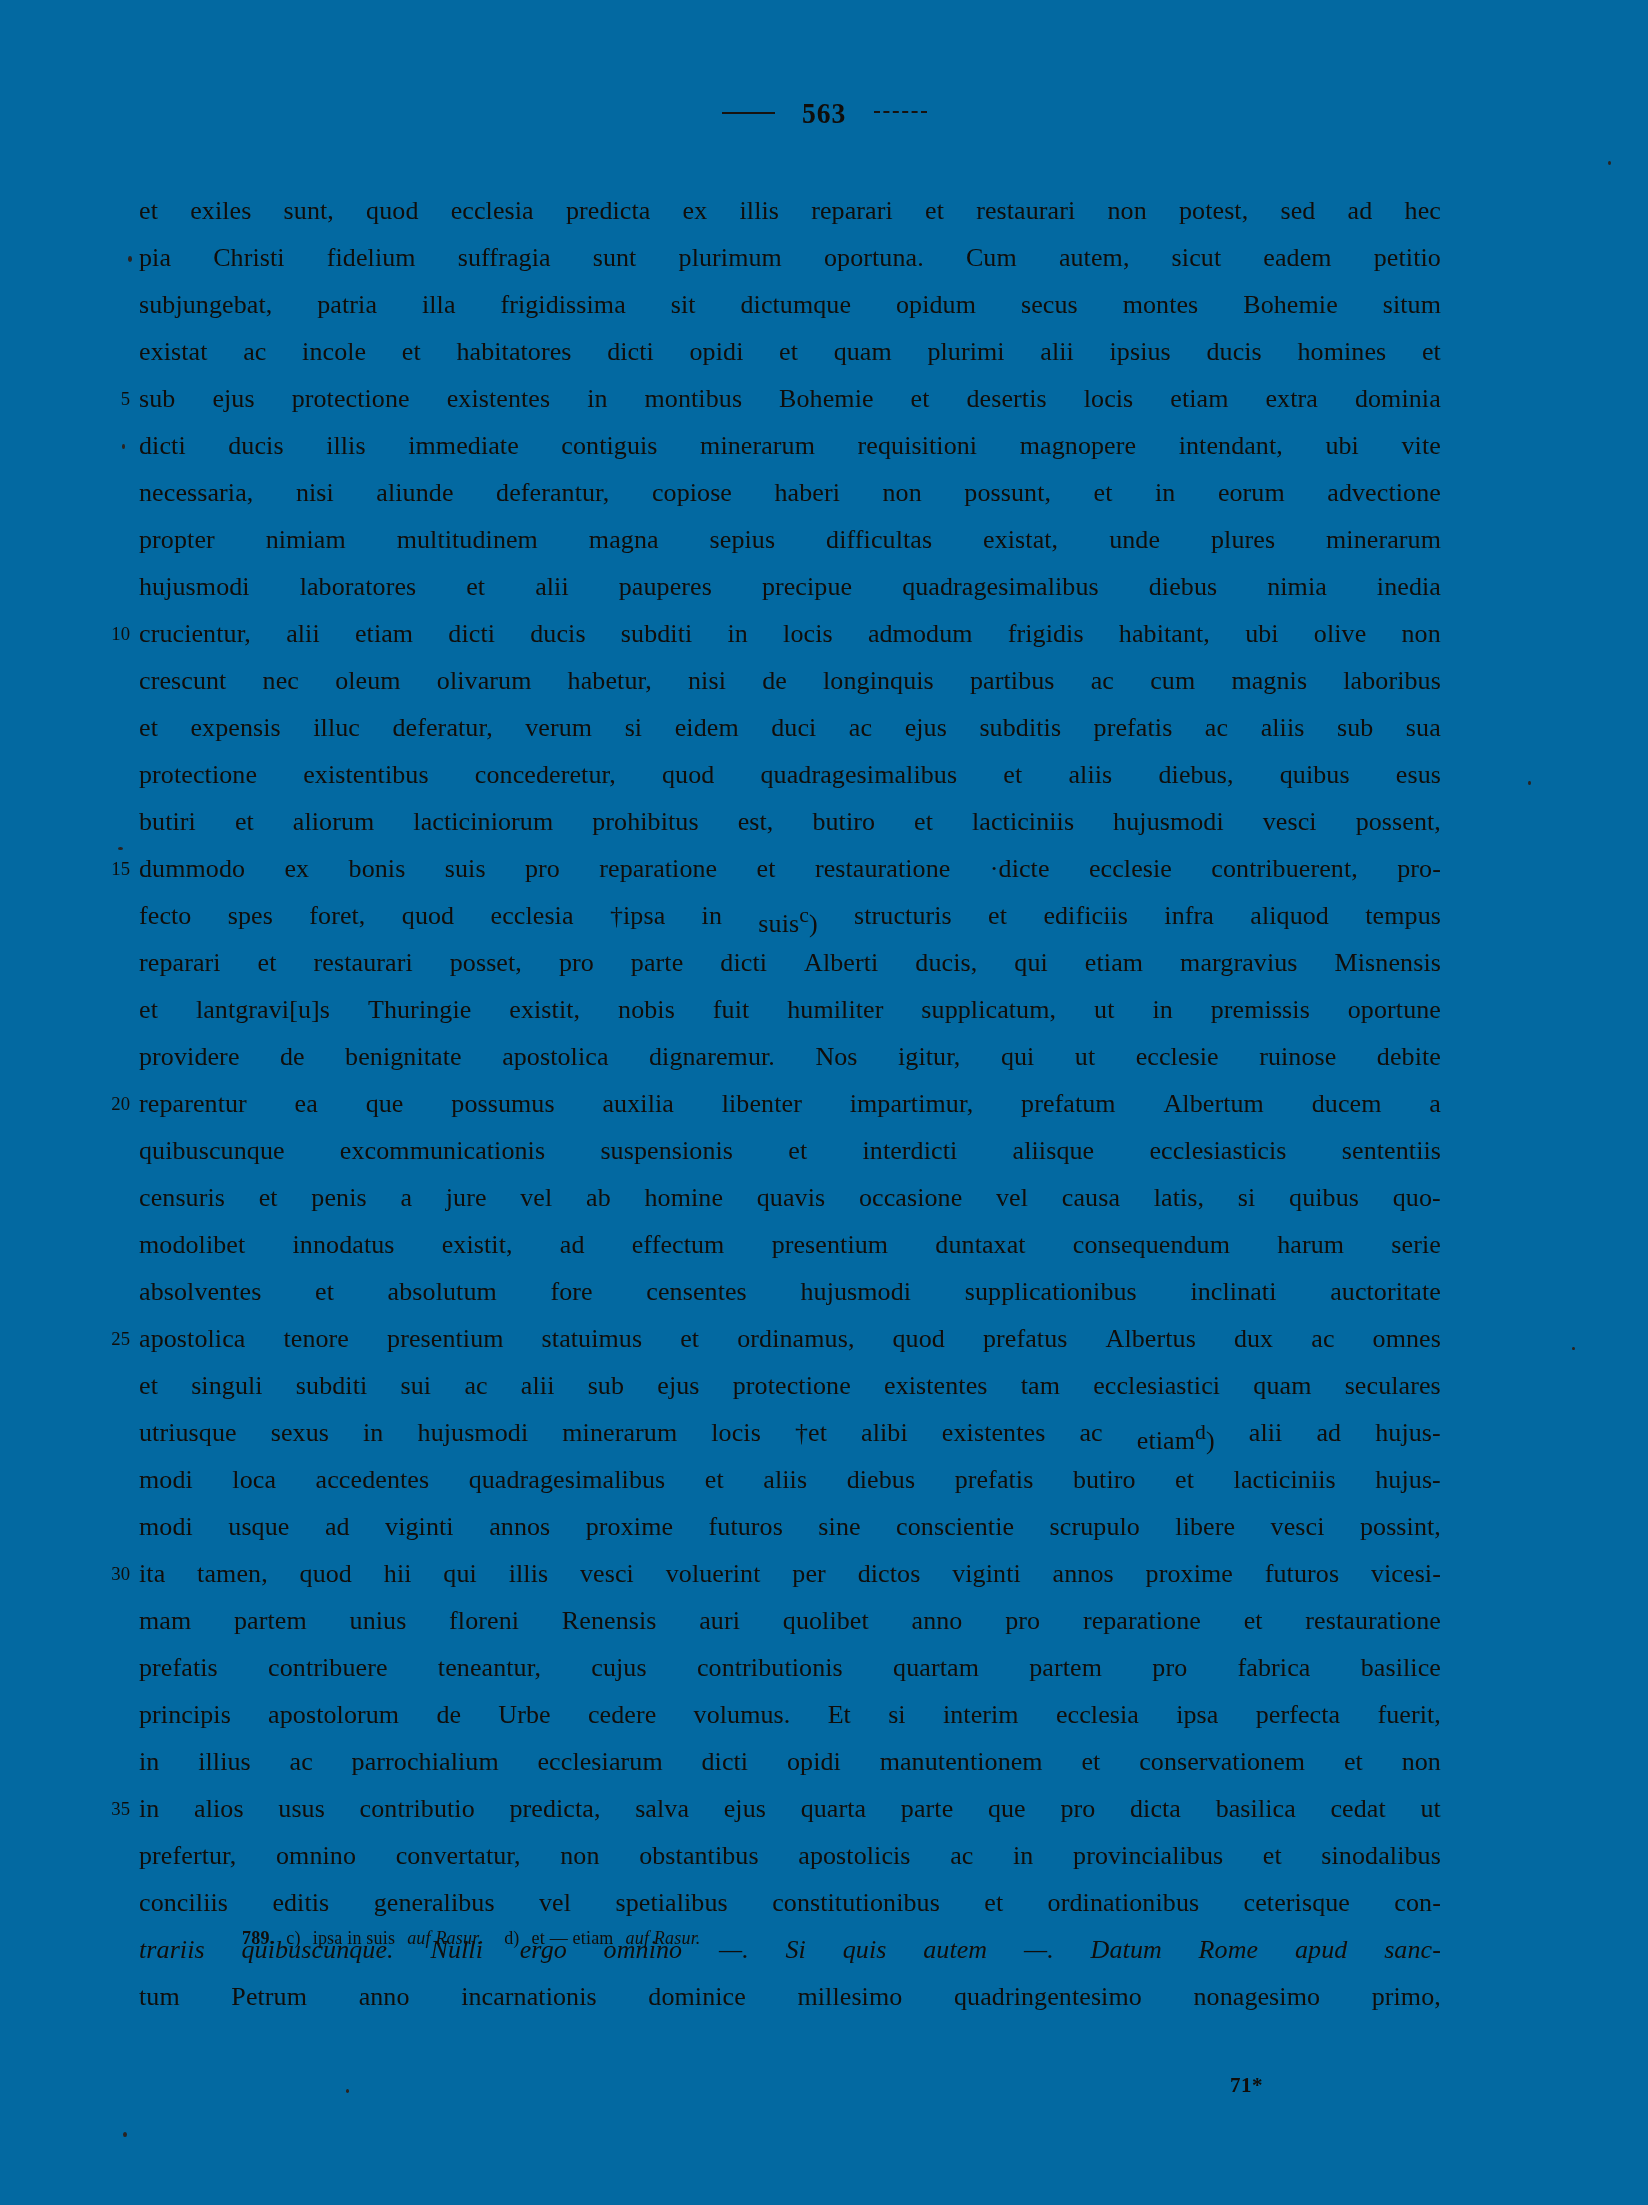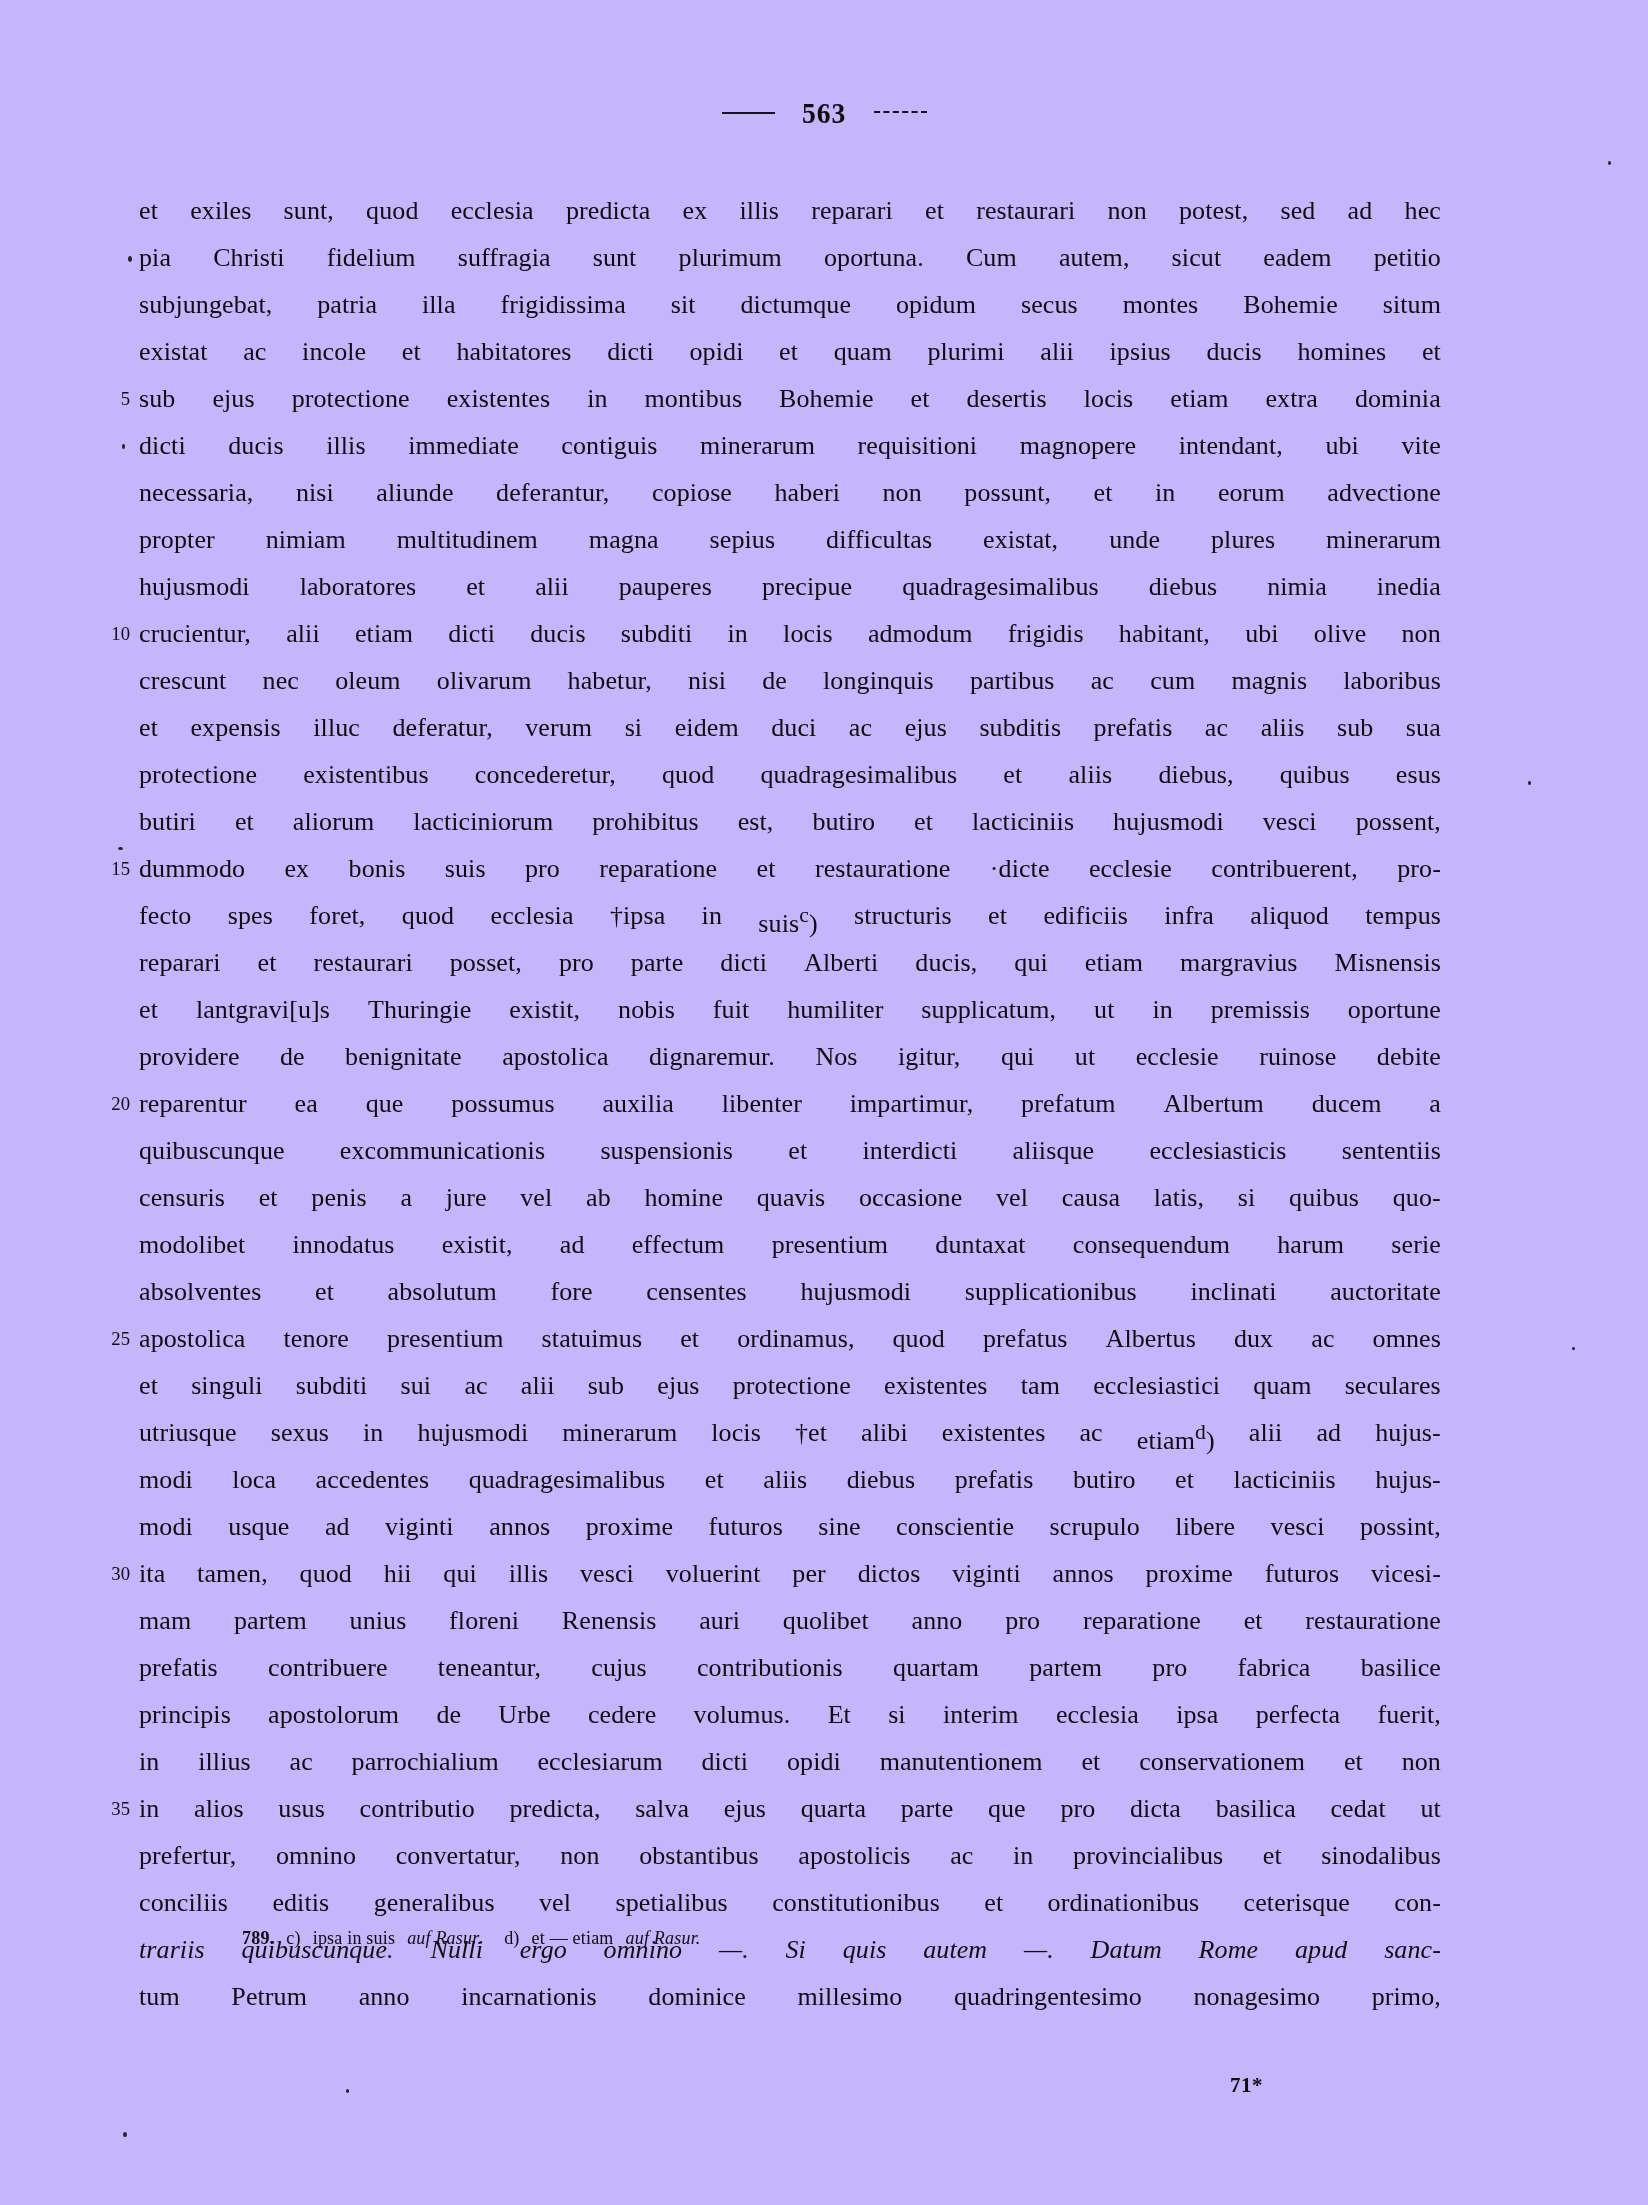--- a/index.html
+++ b/index.html
@@ -4,21 +4,21 @@
 <style>
   html, body {
     margin: 0;
     padding: 0;
     background: #ffffff;
   }
   .page {
     position: relative;
     width: 1649px;
     height: 2205px;
-    background: #c4b5fd;
+    background: #0369a1;
     font-family: "Liberation Serif", "DejaVu Serif", serif;
     color: #100d0a;
     overflow: hidden;
   }
 
   
   .runhead {
     position: absolute;
     top: 98px;
     left: 0;

